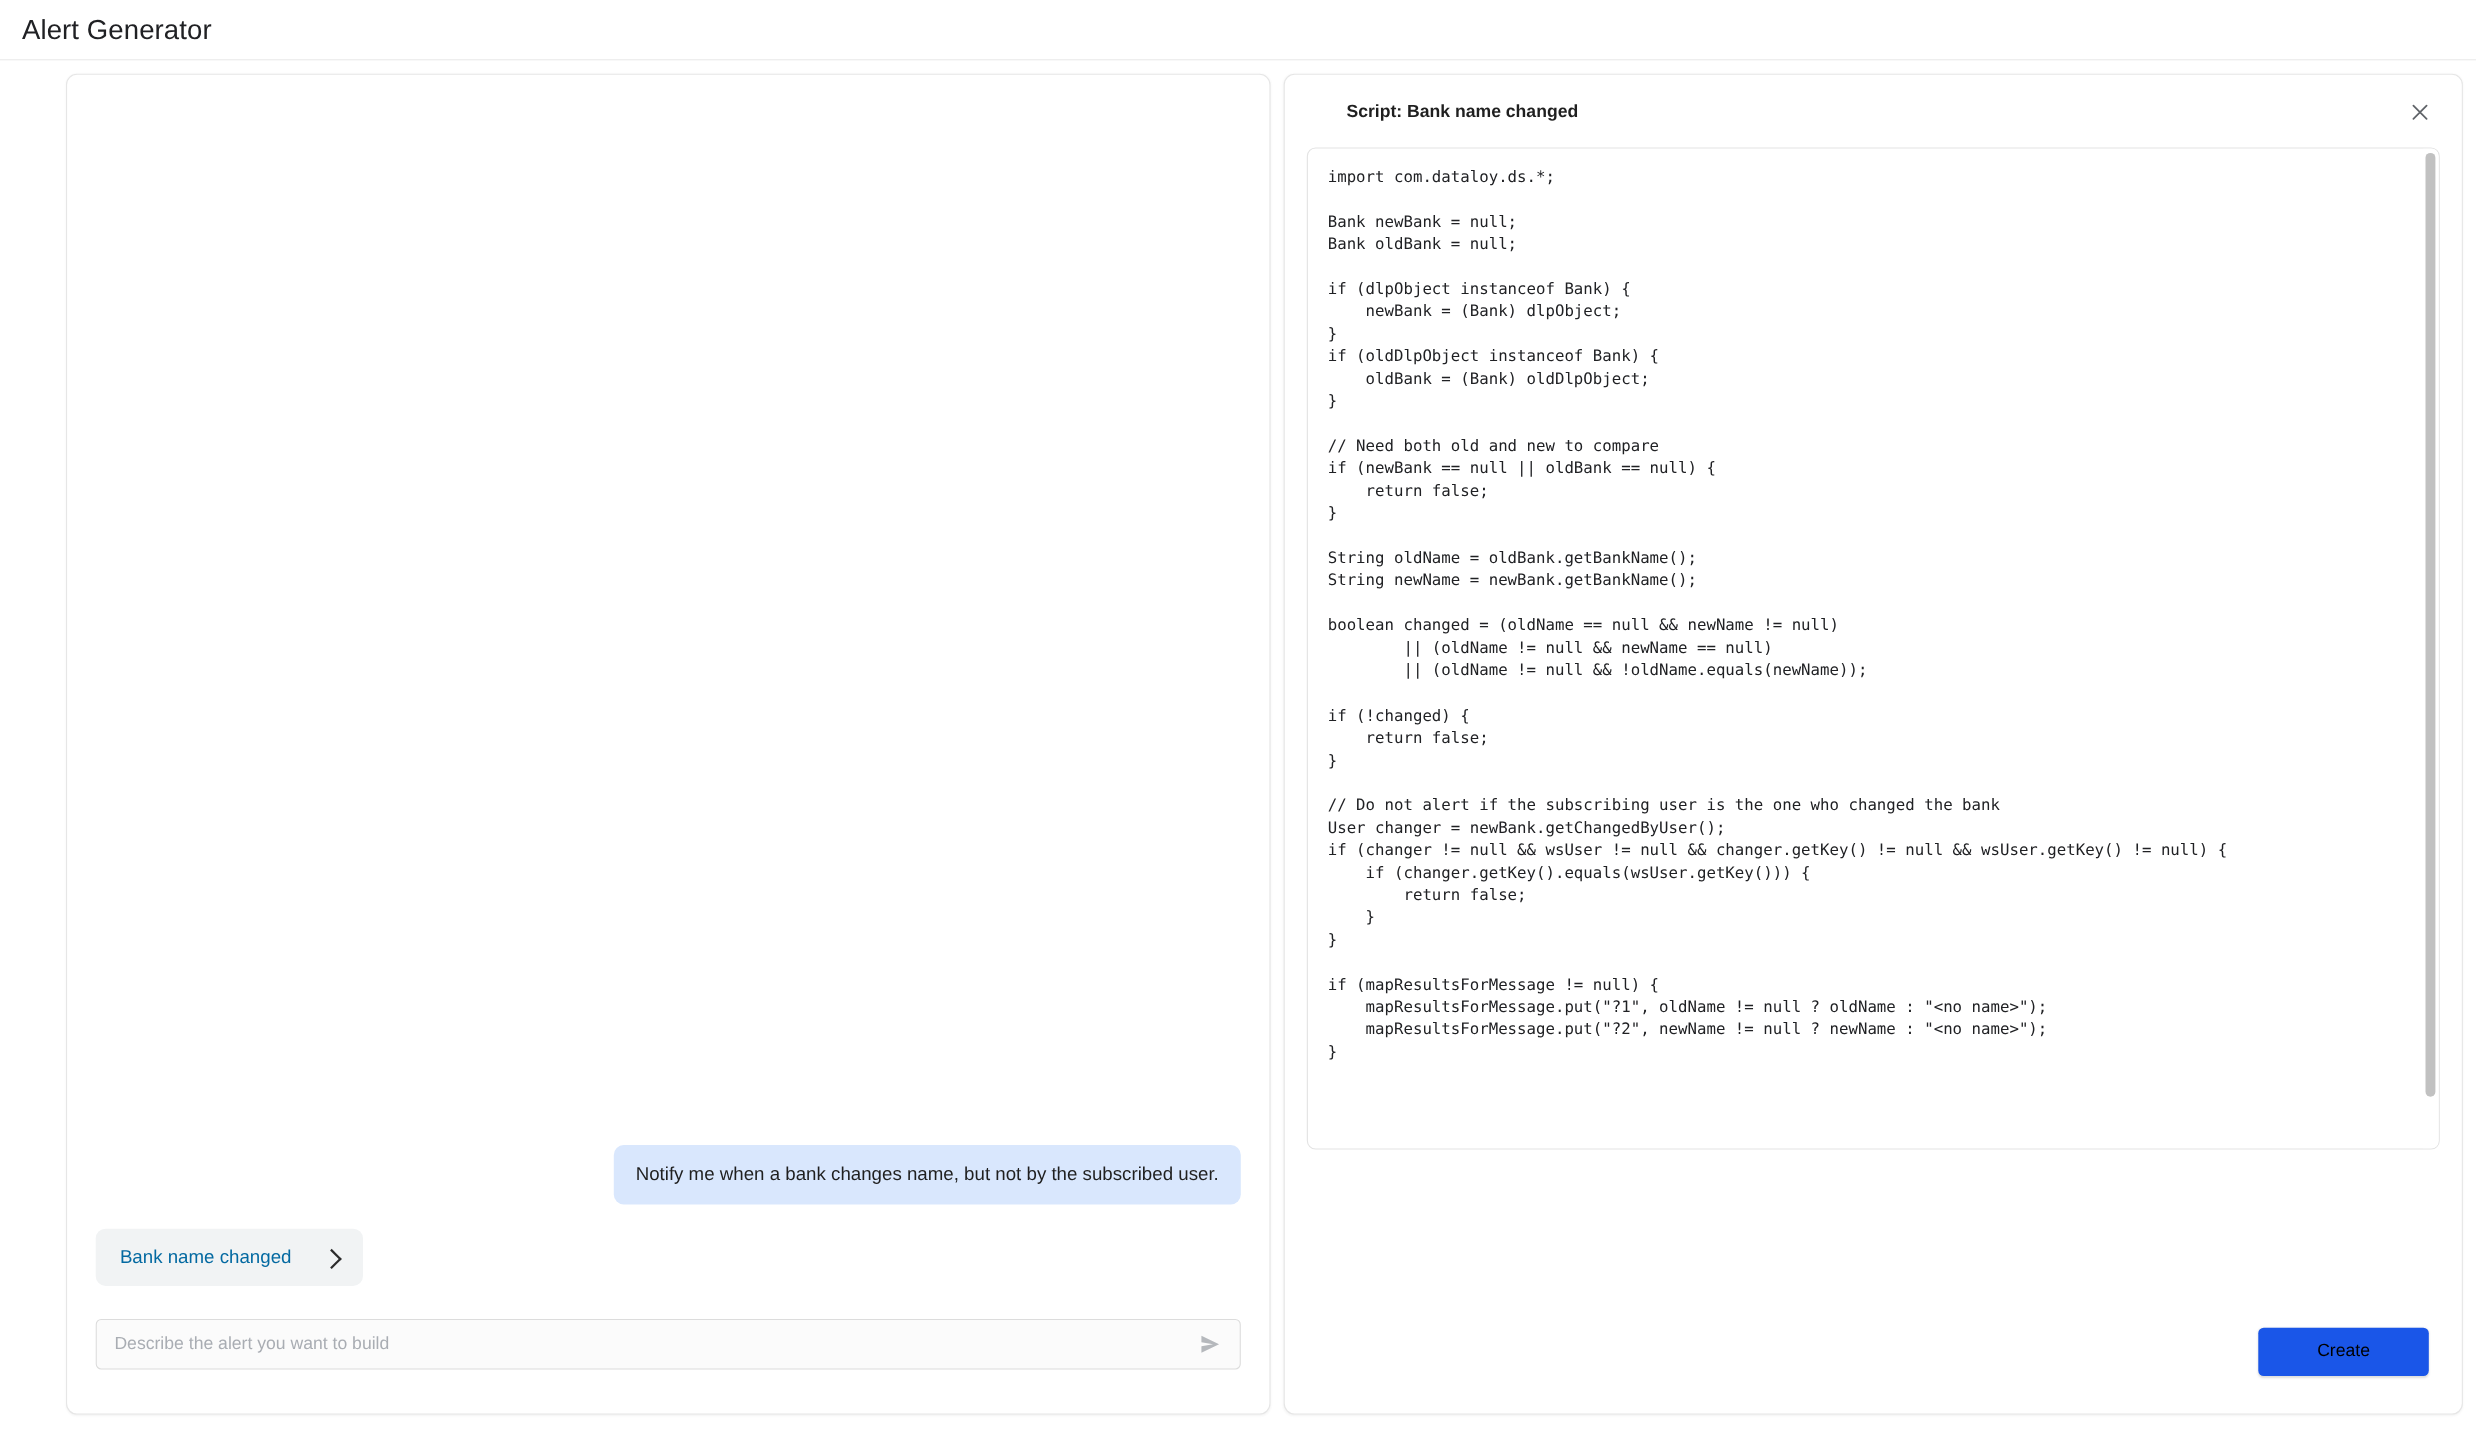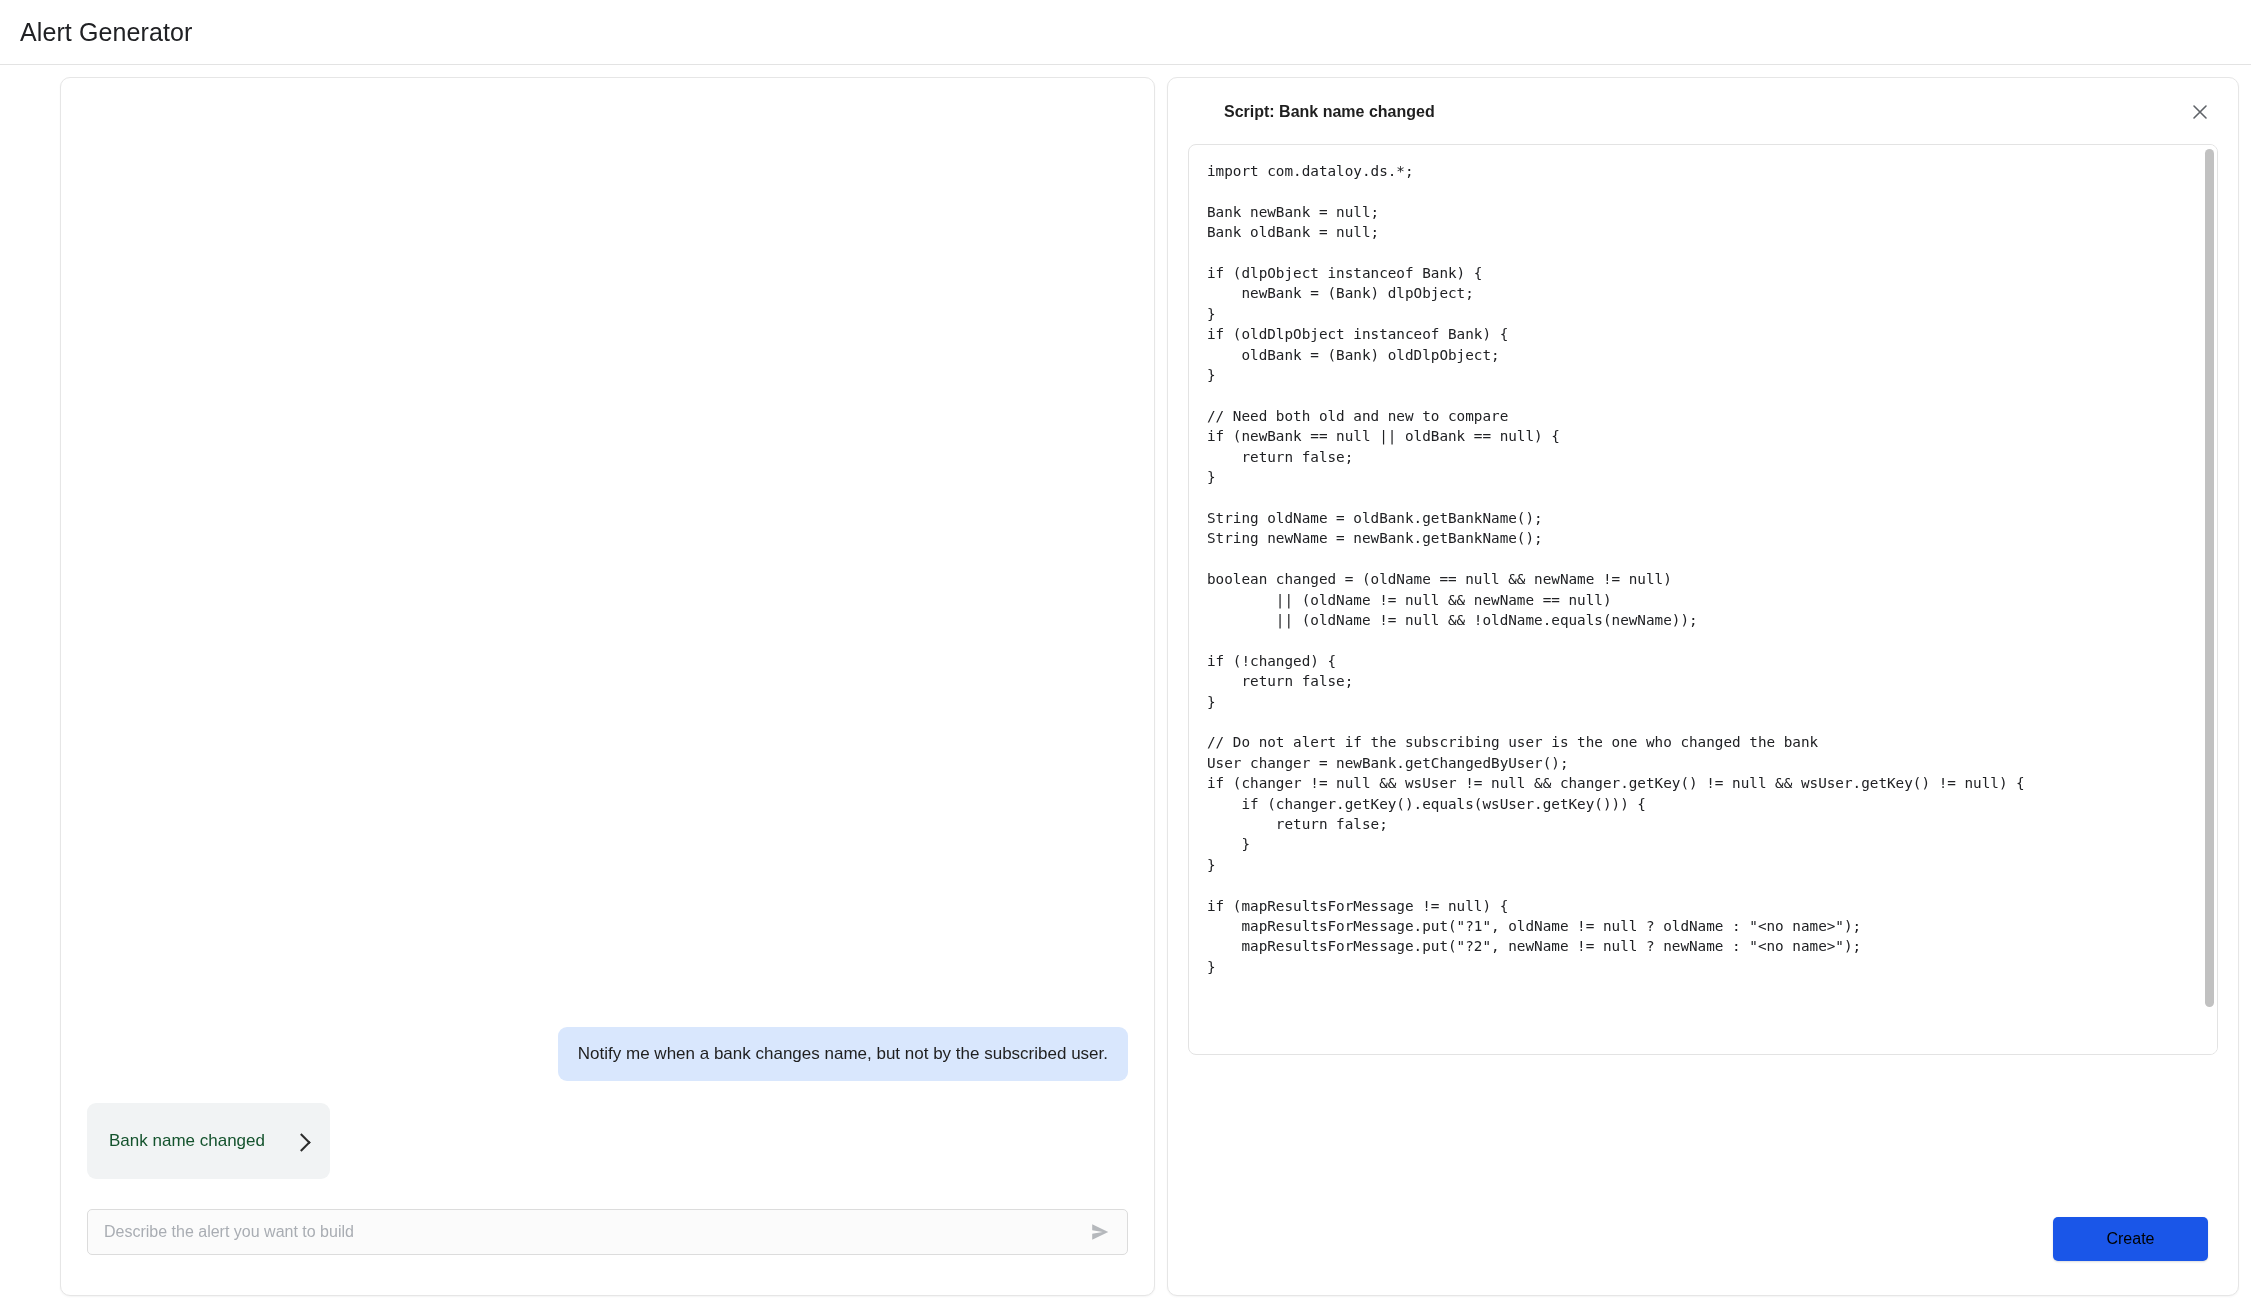--- a/index.html
+++ b/index.html
@@ -11,21 +11,21 @@
     width: 2251px;
     height: 1299px;
     overflow: hidden;
     font-family: "Liberation Sans", sans-serif;
     color: #202124;
     -webkit-font-smoothing: antialiased;
   }
 
   
   #app-header {
-    height: 65px;
+    height: 55px;
     box-sizing: border-box;
     display: flex;
     align-items: center;
     padding-left: 20px;
     border-bottom: 1px solid #e3e3e3;
     background: #ffffff;
   }
   #app-title {
     font-size: 25px;
     font-weight: 400;
@@ -93,23 +93,23 @@
     justify-content: flex-start;
     margin-top: 22px;
   }
   #script-chip {
     display: inline-flex;
     align-items: center;
     gap: 30px;
     background: #f1f3f4;
     border: none;
     border-radius: 9px;
-    padding: 28px 22px;
+    padding: 16px 22px;
     font-size: 17px;
-    color: #14532d;
+    color: #0369a1;
     cursor: pointer;
     font-family: "Liberation Sans", sans-serif;
   }
   #script-chip-chevron {
     display: inline-block;
     width: 11px;
     height: 11px;
     border-right: 2.4px solid #2b2b2b;
     border-top: 2.4px solid #2b2b2b;
     transform: rotate(45deg);

